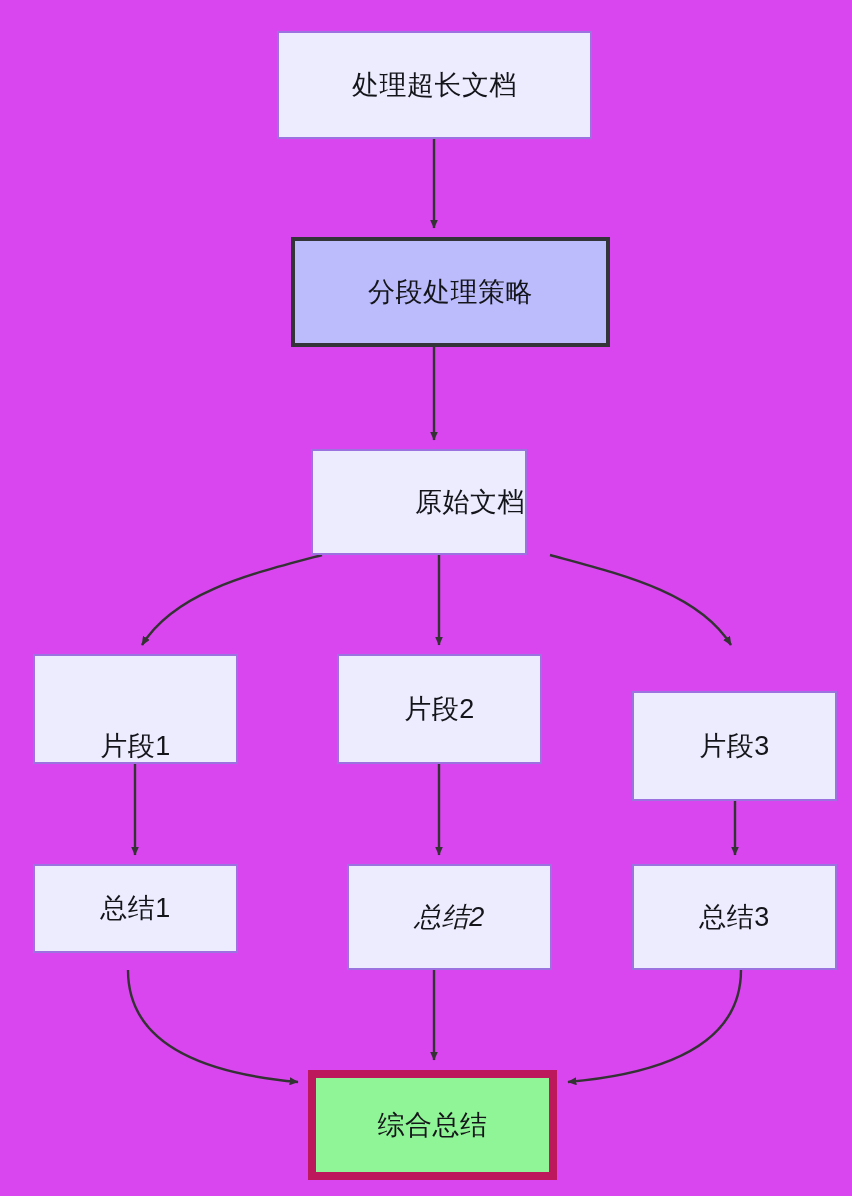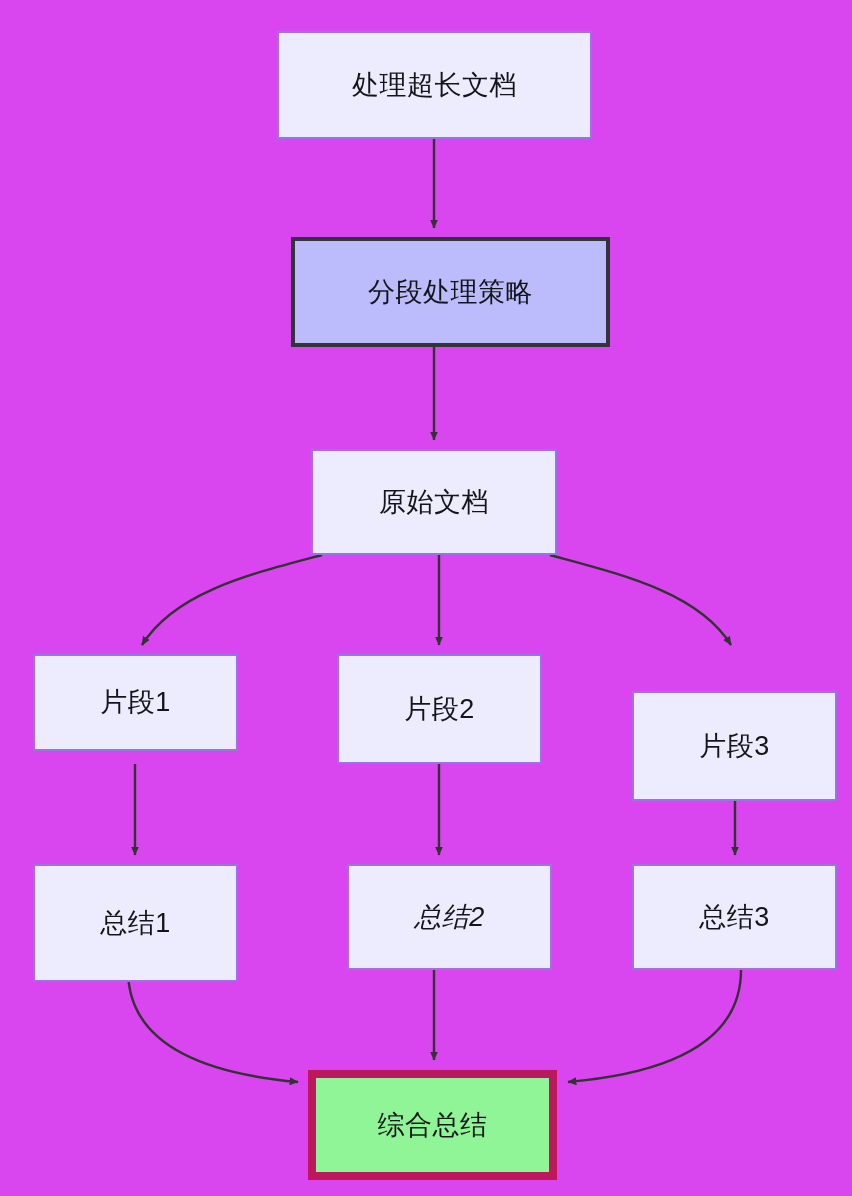--- a/index.html
+++ b/index.html
@@ -90,37 +90,37 @@
   </svg>
 
   <div class="node plain" style="left:277px; top:31px; width:315px; height:108px;">
     <span class="node-label">处理超长文档</span>
   </div>
 
   <div class="node emphasis" style="left:275px; top:237px; width:319px; height:110px;margin-left:16px;">
     <span class="node-label">分段处理策略</span>
   </div>
 
-  <div class="node plain" style="left:311px; top:449px; width:246px; height:106px;">
+  <div class="node plain" style="left:311px; top:449px; width:216px; height:106px;justify-content:flex-end;">
     <span class="node-label">原始文档</span>
   </div>
 
-  <div class="node plain" style="left:33px; top:654px; width:205px; height:97px;">
+  <div class="node plain" style="left:33px; top:654px; width:205px; height:110px;align-items:flex-end;">
     <span class="node-label">片段1</span>
   </div>
 
   <div class="node plain" style="left:337px; top:654px; width:205px; height:110px;">
     <span class="node-label">片段2</span>
   </div>
 
   <div class="node plain" style="left:632px; top:654px; width:205px; height:110px;margin-top:37px;">
     <span class="node-label">片段3</span>
   </div>
 
-  <div class="node plain" style="left:33px; top:864px; width:205px; height:118px;">
+  <div class="node plain" style="left:33px; top:864px; width:205px; height:89px;">
     <span class="node-label">总结1</span>
   </div>
 
   <div class="node plain" style="left:347px; top:864px; width:205px; height:106px;font-style:italic;">
     <span class="node-label">总结2</span>
   </div>
 
   <div class="node plain" style="left:632px; top:864px; width:205px; height:106px;">
     <span class="node-label">总结3</span>
   </div>

